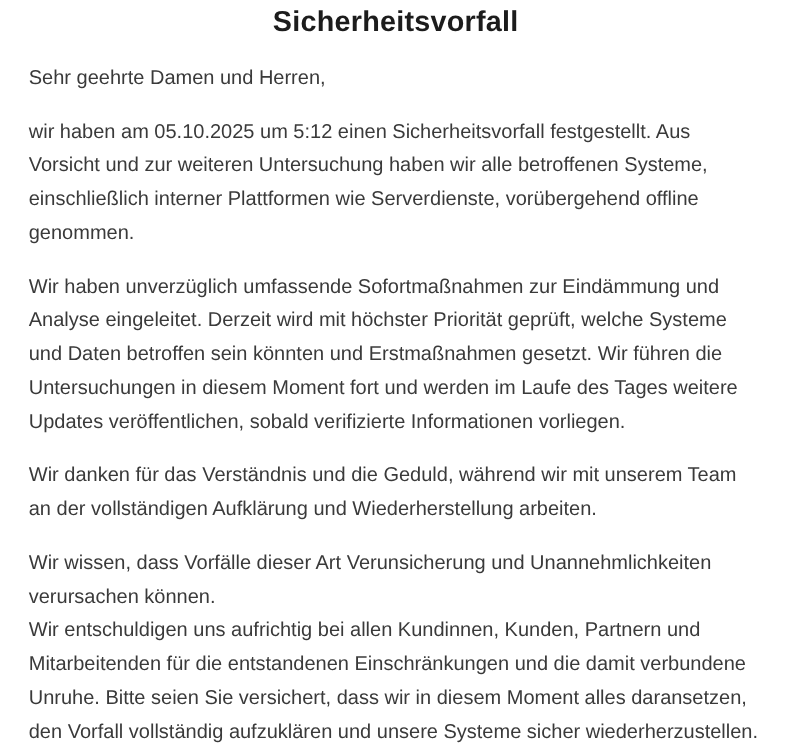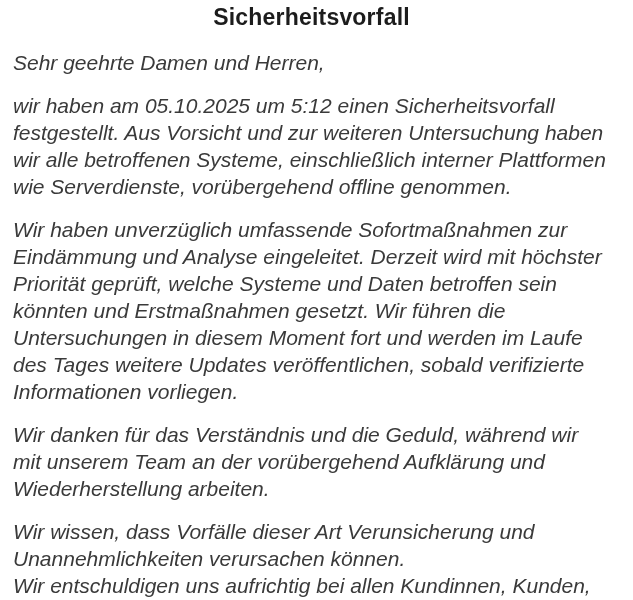--- a/index.html
+++ b/index.html
@@ -8,55 +8,54 @@
     padding: 0;
     background: #ffffff;
     width: 633px;
     height: 600px;
     overflow: hidden;
   }
   .page {
     box-sizing: border-box;
     width: 622px;
     height: 600px;
-    padding: 2px 12px 0 13px;
+    padding: 2px 12px 0 23px;
     background: #ffffff;
     font-family: "Liberation Sans", sans-serif;
   }
   .title {
     margin: 0 0 17px 0;
     text-align: center;
     font-size: 23px;
     line-height: 30px;
     font-weight: 700;
     color: #1c1c1c;
     letter-spacing: 0.2px;
   }
   .para {
     margin: 0 0 16px 0;
-    font-size: 21px;
+    font-size: 16px;
     line-height: 27px;
     font-weight: 400;
     color: #3a3a3a;
     white-space: pre-line; 
     text-align: left;
-    font-style: italic;
   }
 </style>
 </head>
 <body>
 
 <main class="page">
   <h1 class="title">Sicherheitsvorfall</h1>
 
   <p class="para">Sehr geehrte Damen und Herren,</p>
 
   <p class="para">wir haben am 05.10.2025 um 5:12 einen Sicherheitsvorfall festgestellt. Aus Vorsicht und zur weiteren Untersuchung haben wir alle betroffenen Systeme, einschließlich interner Plattformen wie Serverdienste, vorübergehend offline genommen.</p>
 
   <p class="para">Wir haben unverzüglich umfassende Sofortmaßnahmen zur Eindämmung und Analyse eingeleitet. Derzeit wird mit höchster Priorität geprüft, welche Systeme und Daten betroffen sein könnten und Erstmaßnahmen gesetzt. Wir führen die Untersuchungen in diesem Moment fort und werden im Laufe des Tages weitere Updates veröffentlichen, sobald verifizierte Informationen vorliegen.</p>
 
-  <p class="para">Wir danken für das Verständnis und die Geduld, während wir mit unserem Team an der vorübergehend Aufklärung und Wiederherstellung arbeiten.</p>
+  <p class="para">Wir danken für das Verständnis und die Geduld, während wir mit unserem Team an der vollständigen Aufklärung und Wiederherstellung arbeiten.</p>
 
   <p class="para">Wir wissen, dass Vorfälle dieser Art Verunsicherung und Unannehmlichkeiten verursachen können.
 Wir entschuldigen uns aufrichtig bei allen Kundinnen, Kunden, Partnern und Mitarbeitenden für die entstandenen Einschränkungen und die damit verbundene Unruhe. Bitte seien Sie versichert, dass wir in diesem Moment alles daransetzen, den Vorfall vollständig aufzuklären und unsere Systeme sicher wiederherzustellen.</p>
 
   <p class="para">Ein weiteres Update erfolgt heute.</p>
 </main>
 
 </body></html>

